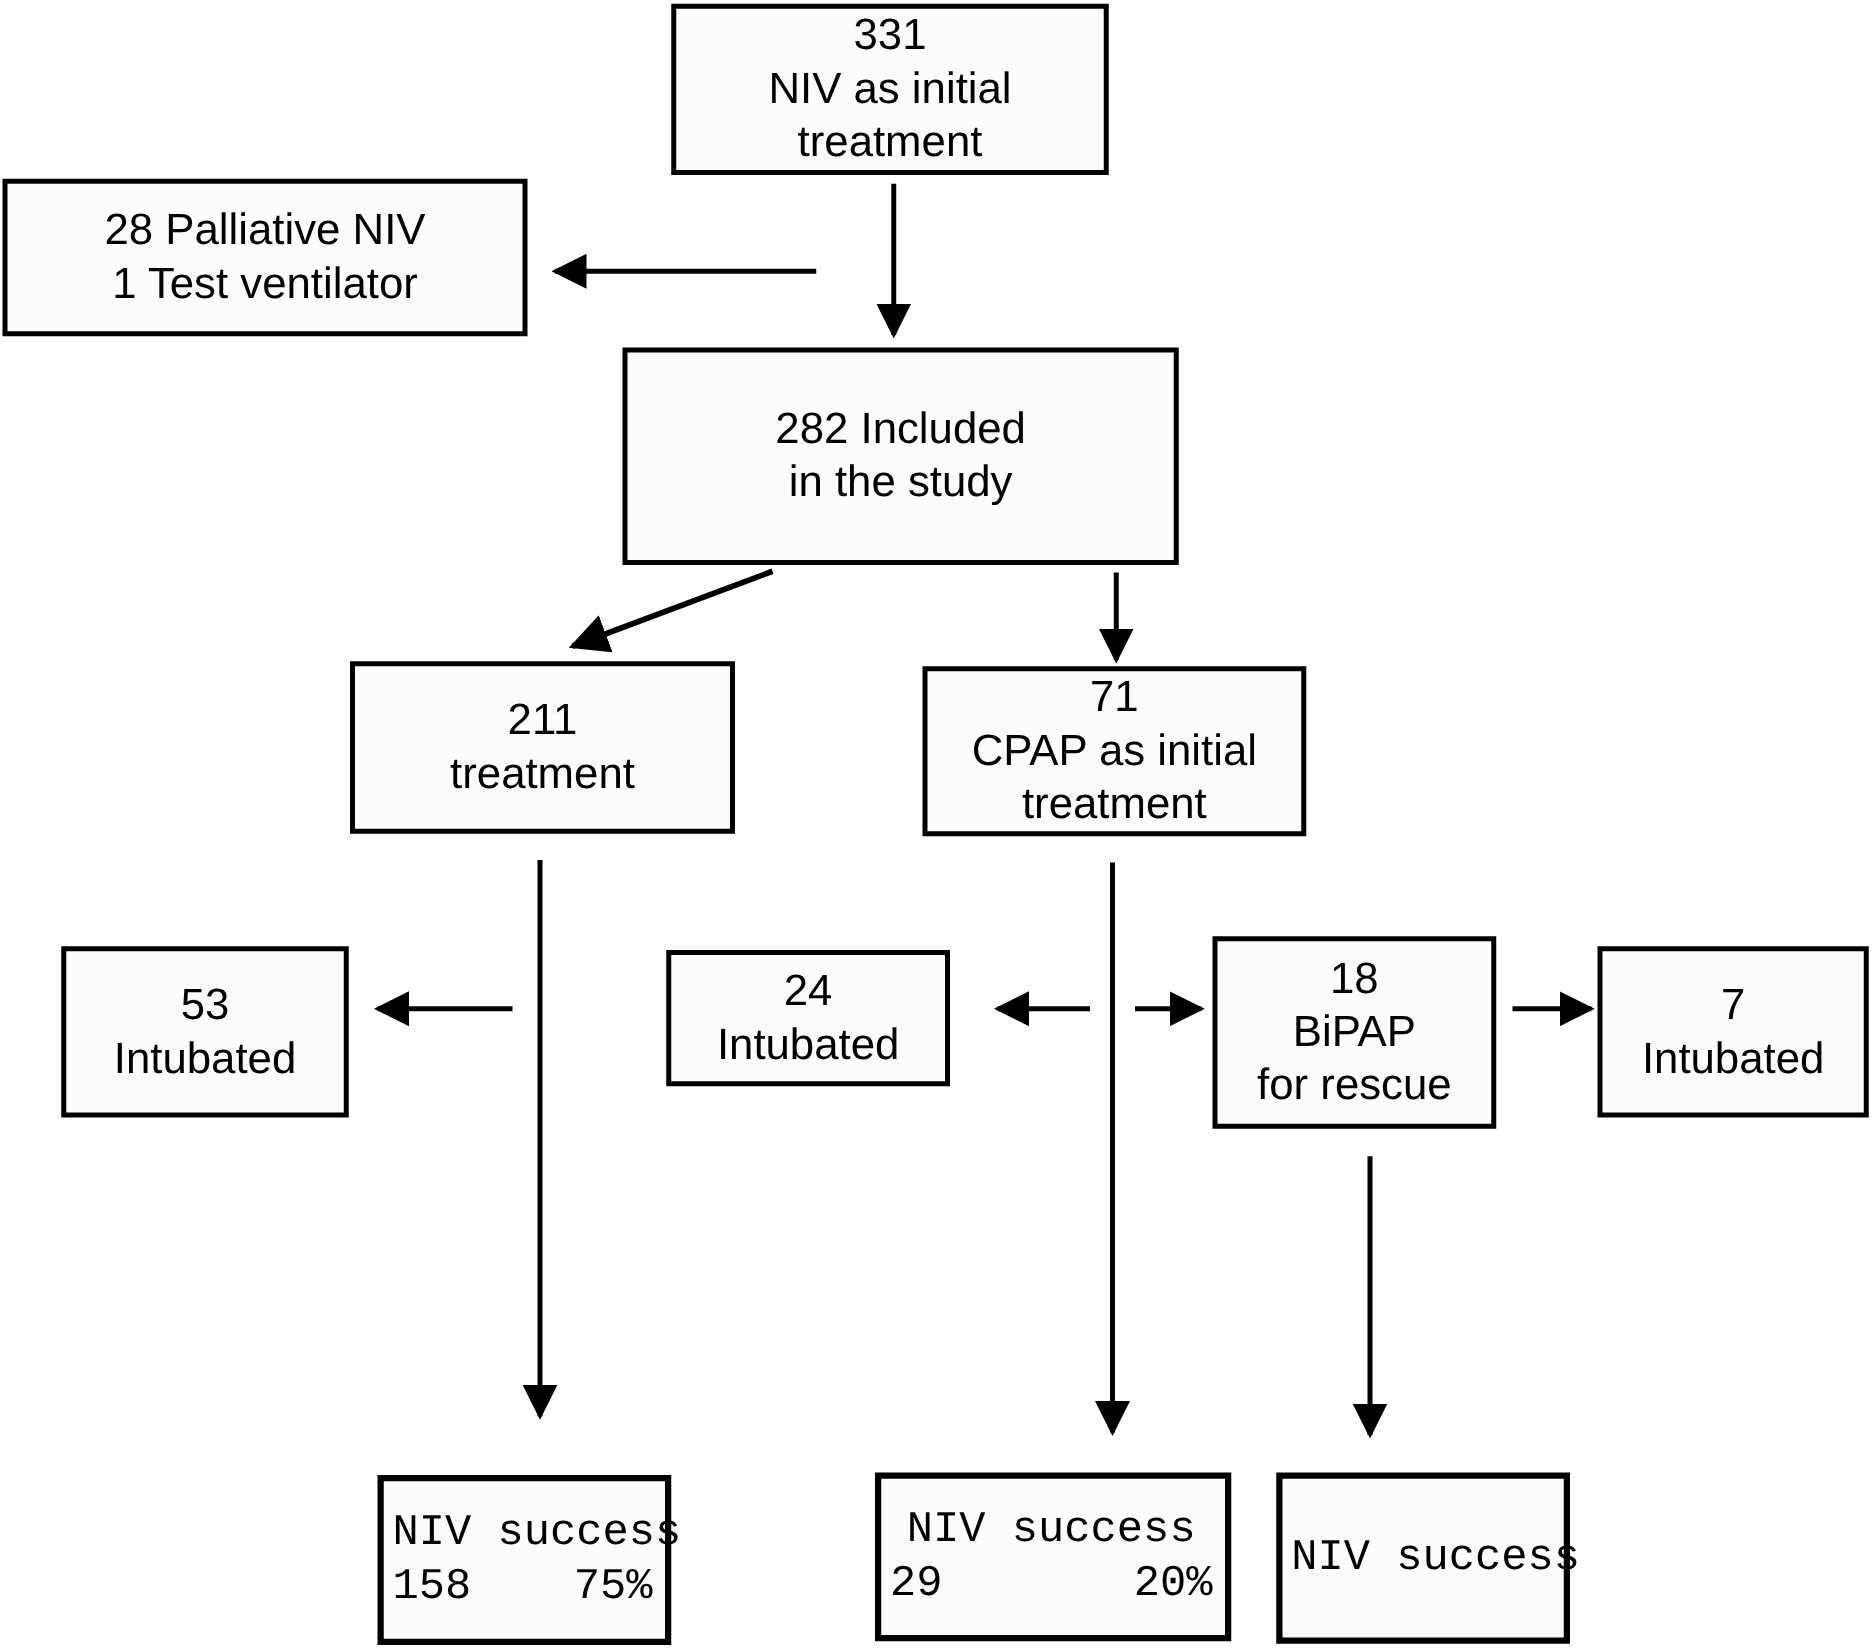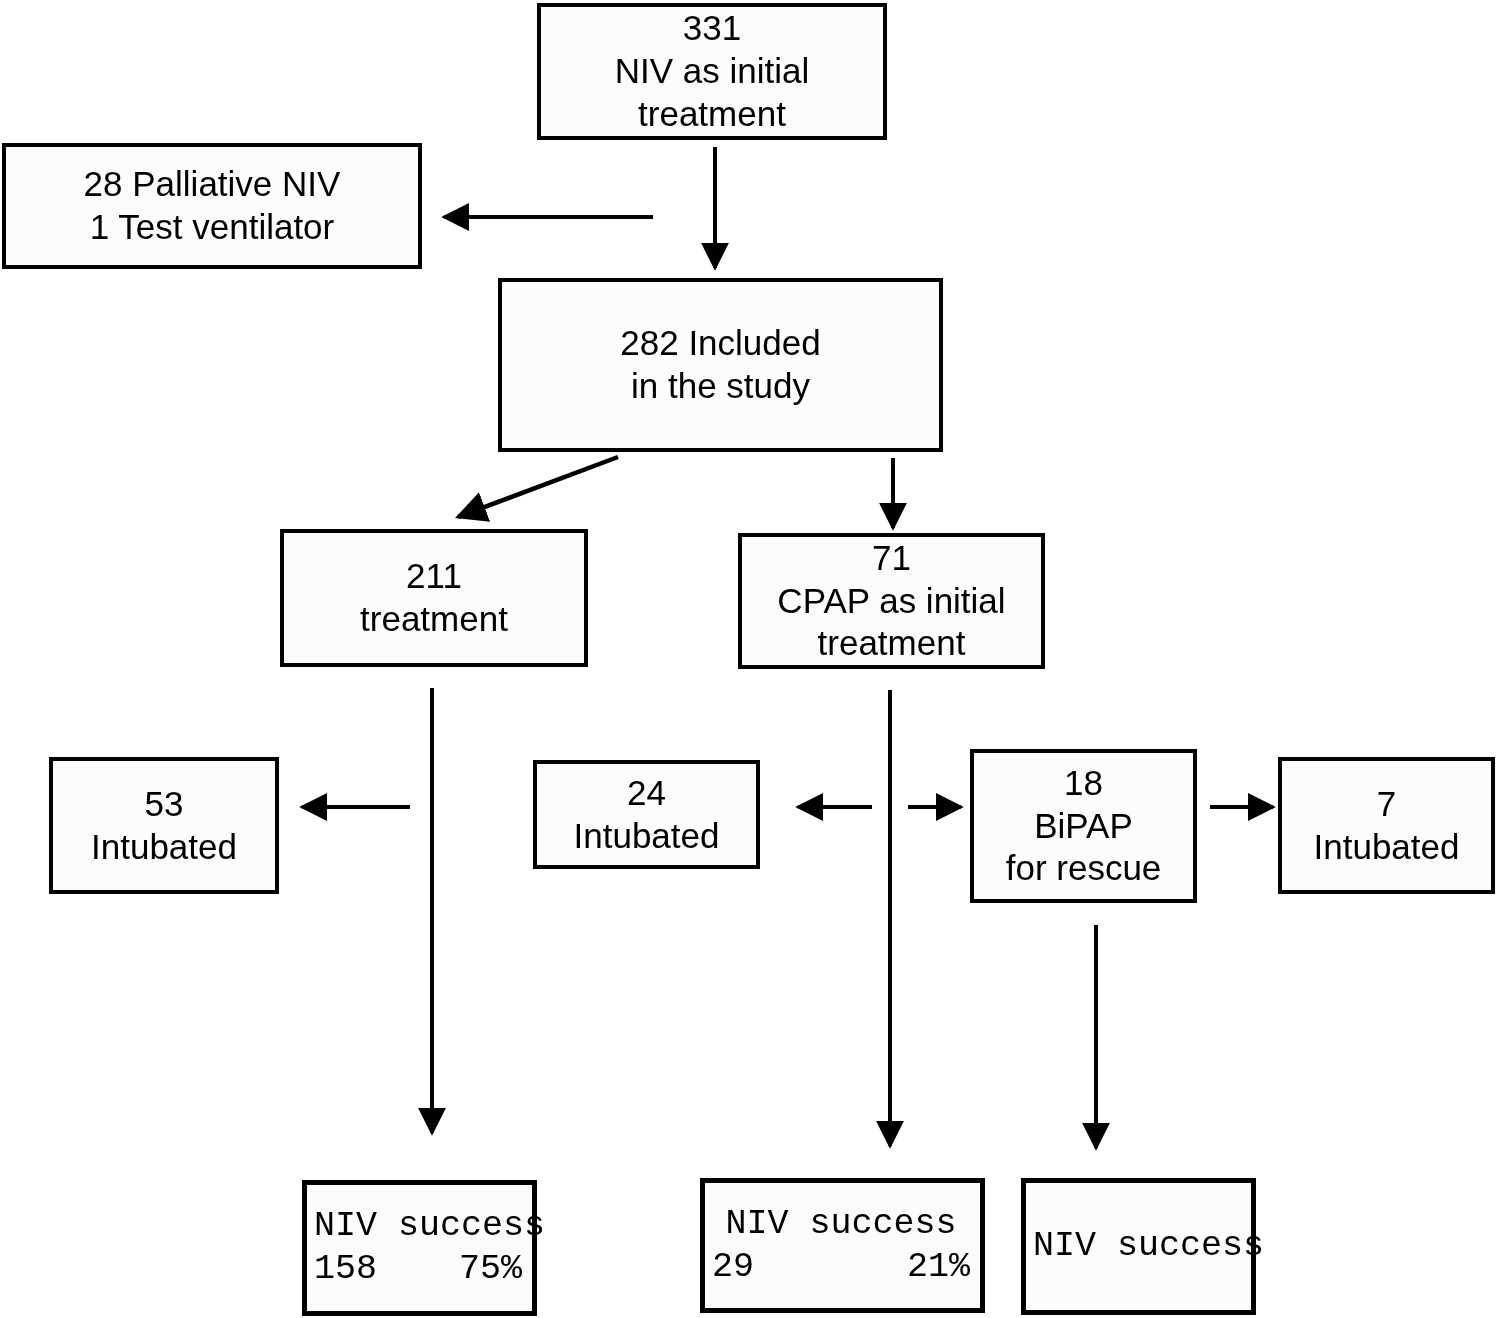--- a/index.html
+++ b/index.html
@@ -126,21 +126,21 @@
     <div class="row">
       <span>158</span>
       <span>75%</span>
     </div>
   </div>
 
   <div class="box success" style="left:700px; top:1178px; width:285px; height:135px">
     <div class="bl">NIV success</div>
     <div class="row">
       <span>29</span>
-      <span>21%</span>
+      <span>20%</span>
     </div>
   </div>
 
   <div class="box success" style="left:1021px; top:1178px; width:235px; height:137px">
     <div class="bl">NIV success</div>
   </div>
 
 </div>
 
 </body></html>

